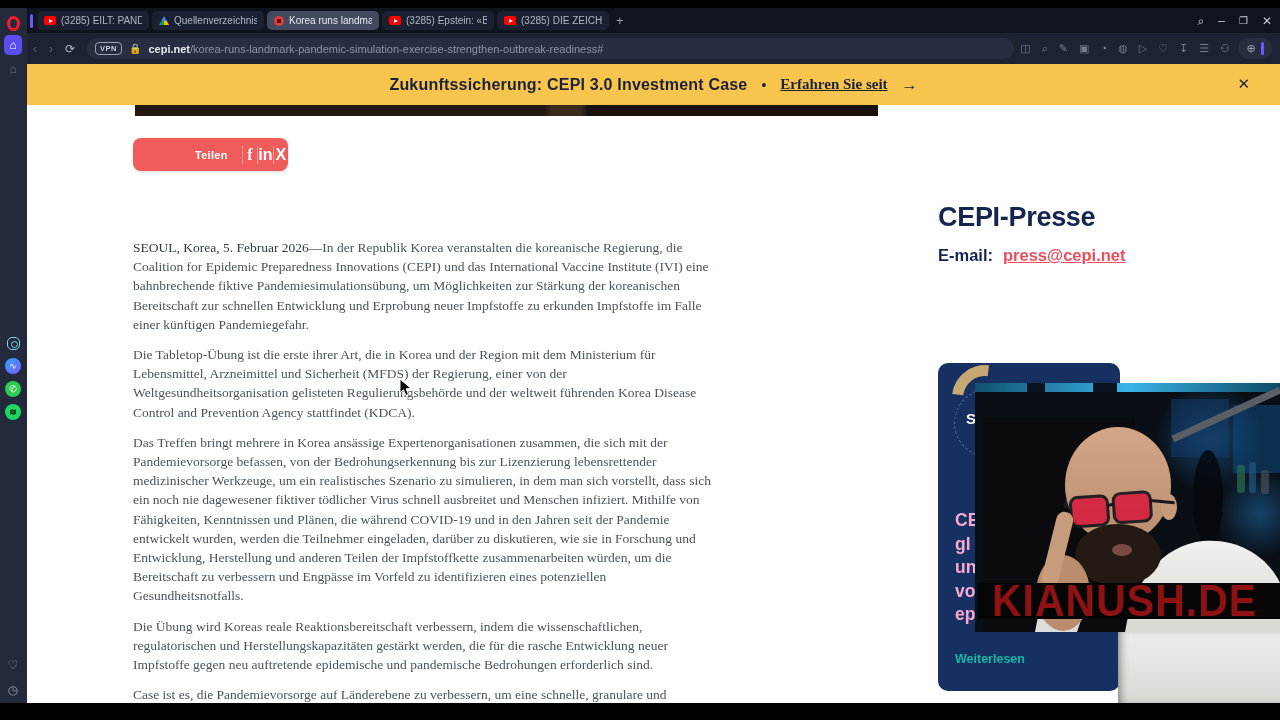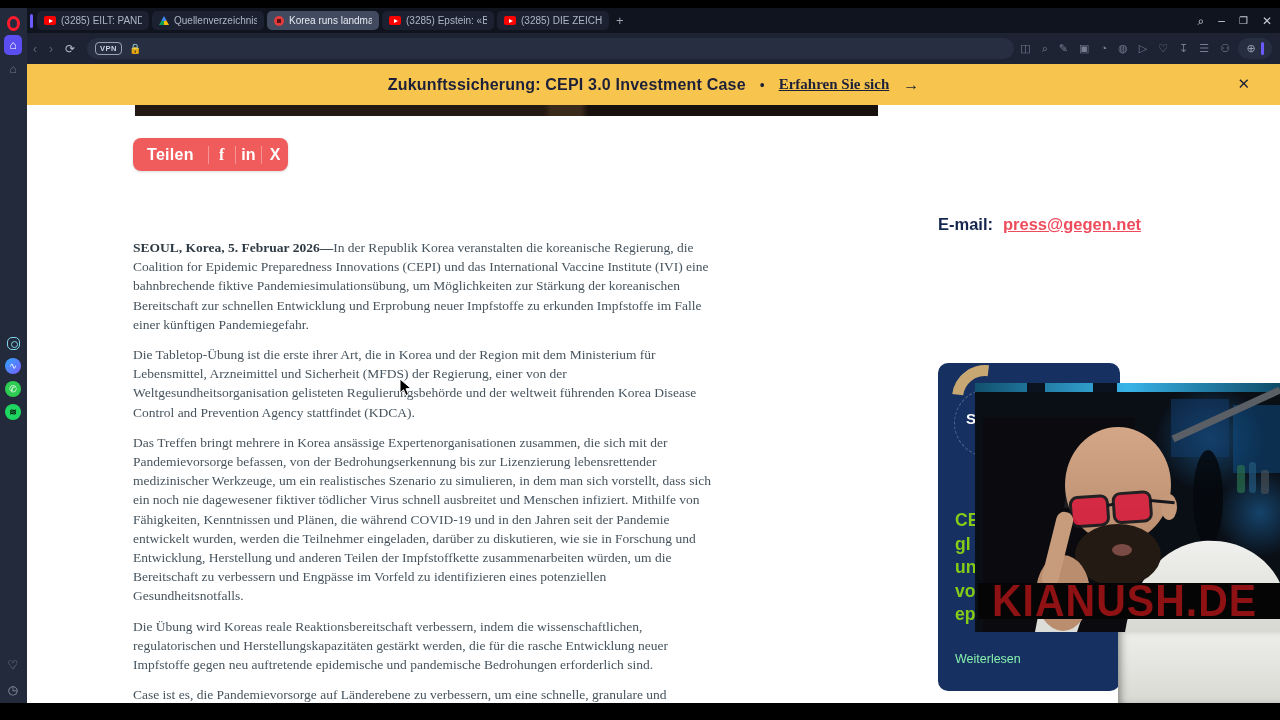--- a/index.html
+++ b/index.html
@@ -69,43 +69,43 @@
   .banner .bt{font-size:16px;font-weight:bold;letter-spacing:.2px;}
   .banner .dot{font-size:14px;}
   .banner .blink{font-size:15px;font-weight:bold;text-decoration:underline;font-family:"Liberation Serif",serif;}
   .banner .barrow{font-size:16px;font-weight:bold;}
   .banner-close{position:absolute;right:30px;top:11px;font-size:15px;color:#1d2039;z-index:11;}
   .hero-strip{position:absolute;left:108px;top:41px;width:743px;height:11px;z-index:5;
               background:linear-gradient(90deg,#241812 0 55%,#3a2a1c 56% 60%,#17100c 61% 100%);}
 
   .share{position:absolute;left:106px;top:74px;width:155px;height:33px;background:#f05c5c;border-radius:8px;
          display:flex;align-items:center;color:#fff;box-shadow:0 1px 3px rgba(0,0,0,.15);}
-  .share .lbl{font-size:16px;font-weight:bold;padding:0 14px 0 14px;letter-spacing:.3px;}
+  .share .lbl{font-size:11px;font-weight:bold;padding:0 14px 0 14px;letter-spacing:.3px;margin-left:48px;}
   .share .sic{width:38px;text-align:center;font-size:16px;font-weight:bold;border-left:1px solid rgba(255,255,255,.35);}
   .share .sic.f{font-family:"Liberation Serif",serif;font-size:16px;}
 
   .copy{position:absolute;left:106px;top:174px;width:587px;color:#47545e;
         font-family:"Liberation Serif",serif;font-size:13.5px;line-height:19.2px;}
   .copy p{margin:0 0 11px 0;}
-  .copy .lead{font-weight:bold;color:#2e3a44;}
+  .copy .lead{font-weight:normal;color:#2e3a44;}
 
   .press{position:absolute;left:911px;top:138px;width:330px;}
   .press h2{margin:0;font-size:27px;font-weight:bold;color:#14264e;letter-spacing:-.3px;}
   .prow{margin-top:13px;font-size:16.5px;display:flex;gap:10px;align-items:baseline;}
   .plabel{color:#14264e;font-weight:bold;}
   .plink{color:#ee4c5c;font-weight:bold;text-decoration:underline;}
 
   .pcard{position:absolute;left:911px;top:299px;width:182px;height:328px;background:#163061;border-radius:10px;overflow:hidden;}
   .pcard .arc{position:absolute;left:14px;top:2px;width:44px;height:44px;border-radius:50%;
               border:11px solid transparent;border-top-color:#c8a872;transform:rotate(-38deg);}
   .pcard .ring{position:absolute;left:16px;top:26px;width:66px;height:66px;border-radius:50%;
                border:1px dashed rgba(255,255,255,.28);}
   .pcard .cinit{position:absolute;left:28px;top:47px;color:#fff;font-weight:bold;font-size:15px;}
-  .pcard .clines{position:absolute;left:17px;top:146px;color:#84cc16;font-weight:bold;font-size:17.5px;line-height:23.5px;}
-  .pcard .cmore{position:absolute;left:17px;top:289px;color:#86efac;font-weight:normal;font-size:12.5px;}
+  .pcard .clines{position:absolute;left:17px;top:146px;color:#f9a8d4;font-weight:bold;font-size:17.5px;line-height:23.5px;}
+  .pcard .cmore{position:absolute;left:17px;top:289px;color:#14b8a6;font-weight:bold;font-size:12.5px;}
   .nextcard{position:absolute;left:1123px;top:627px;width:150px;height:25px;background:#fbfbfb;
             border:1px solid #d5d5d5;border-radius:6px 6px 0 0;}
 
   
   .cam{position:absolute;left:975px;top:383px;width:305px;height:249px;z-index:40;overflow:hidden;background:#0a0e15;}
   .shirt{position:absolute;left:1118px;top:632px;width:162px;height:71px;z-index:40;
          background:linear-gradient(180deg,#ededea,#d9d9d4);box-shadow:inset 6px 0 8px -4px rgba(0,0,0,.45);}
   .wmband{position:absolute;left:978px;top:583px;width:302px;height:36px;background:#050505;z-index:45;
           display:flex;align-items:center;overflow:hidden;}
   .wmtext{color:#8e1113;font-size:41px;font-weight:800;letter-spacing:1px;padding-left:14px;
@@ -177,20 +177,21 @@
       </div>
     </div>
 
     <div class="addrbar">
       <span class="navbtn">‹</span>
       <span class="navbtn">›</span>
       <span class="reload">⟳</span>
       <div class="urlpill">
         <span class="vpn">VPN</span>
         <span class="lock">🔒</span>
+        <span class="url"><b>cepi.net</b><span>/korea-runs-landmark-pandemic-simulation-exercise-strengthen-outbreak-readiness#</span></span>
       </div>
       <div class="addr-icons">
         <span>◫</span>
         <span>⌕</span>
         <span>✎</span>
         <span>▣</span>
         <span>◔</span>
         <span>◍</span>
         <span>▷</span>
         <span>♡</span>
@@ -201,21 +202,21 @@
       <div class="addr-end">
         <span class="globe">⊕</span>
         <span class="pbar"></span>
       </div>
     </div>
 
     <div class="page">
       <div class="banner">
         <span class="bt">Zukunftssicherung: CEPI 3.0 Investment Case</span>
         <span class="dot">•</span>
-        <span class="blink">Erfahren Sie sich</span>
+        <span class="blink">Erfahren Sie seit</span>
         <span class="barrow">→</span>
       </div>
       <span class="banner-close">✕</span>
       <div class="hero-strip"></div>
 
       <div class="share">
         <span class="lbl">Teilen</span>
         <span class="sic f">f</span>
         <span class="sic">in</span>
         <span class="sic">X</span>
@@ -223,23 +224,24 @@
 
       <div class="copy">
         <p><span class="lead">SEOUL, Korea, 5. Februar 2026</span><span class="lead">—</span><span>In der Republik Korea veranstalten die koreanische Regierung, die Coalition for Epidemic Preparedness Innovations (CEPI) und das International Vaccine Institute (IVI) eine bahnbrechende fiktive Pandemiesimulationsübung, um Möglichkeiten zur Stärkung der koreanischen Bereitschaft zur schnellen Entwicklung und Erprobung neuer Impfstoffe zu erkunden Impfstoffe im Falle einer künftigen Pandemiegefahr.</span></p>
         <p>Die Tabletop-Übung ist die erste ihrer Art, die in Korea und der Region mit dem Ministerium für Lebensmittel, Arzneimittel und Sicherheit (MFDS) der Regierung, einer von der Weltgesundheitsorganisation gelisteten Regulierungsbehörde und der weltweit führenden Korea Disease Control and Prevention Agency stattfindet (KDCA).</p>
         <p>Das Treffen bringt mehrere in Korea ansässige Expertenorganisationen zusammen, die sich mit der Pandemievorsorge befassen, von der Bedrohungserkennung bis zur Lizenzierung lebensrettender medizinischer Werkzeuge, um ein realistisches Szenario zu simulieren, in dem man sich vorstellt, dass sich ein noch nie dagewesener fiktiver tödlicher Virus schnell ausbreitet und Menschen infiziert. Mithilfe von Fähigkeiten, Kenntnissen und Plänen, die während COVID-19 und in den Jahren seit der Pandemie entwickelt wurden, werden die Teilnehmer eingeladen, darüber zu diskutieren, wie sie in Forschung und Entwicklung, Herstellung und anderen Teilen der Impfstoffkette zusammenarbeiten würden, um die Bereitschaft zu verbessern und Engpässe im Vorfeld zu identifizieren eines potenziellen Gesundheitsnotfalls.</p>
         <p>Die Übung wird Koreas reale Reaktionsbereitschaft verbessern, indem die wissenschaftlichen, regulatorischen und Herstellungskapazitäten gestärkt werden, die für die rasche Entwicklung neuer Impfstoffe gegen neu auftretende epidemische und pandemische Bedrohungen erforderlich sind.</p>
         <p>Case ist es, die Pandemievorsorge auf Länderebene zu verbessern, um eine schnelle, granulare und</p>
       </div>
 
       <div class="press">
+        <h2>CEPI-Presse</h2>
         <div class="prow">
           <span class="plabel">E-mail:</span>
-          <span class="plink">press@gegen.net</span>
+          <span class="plink">press@cepi.net</span>
         </div>
       </div>
 
       <div class="pcard">
         <span class="arc"></span>
         <span class="ring"></span>
         <span class="cinit">S</span>
         <div class="clines">
           <div>CE</div>
           <div>gl</div>

